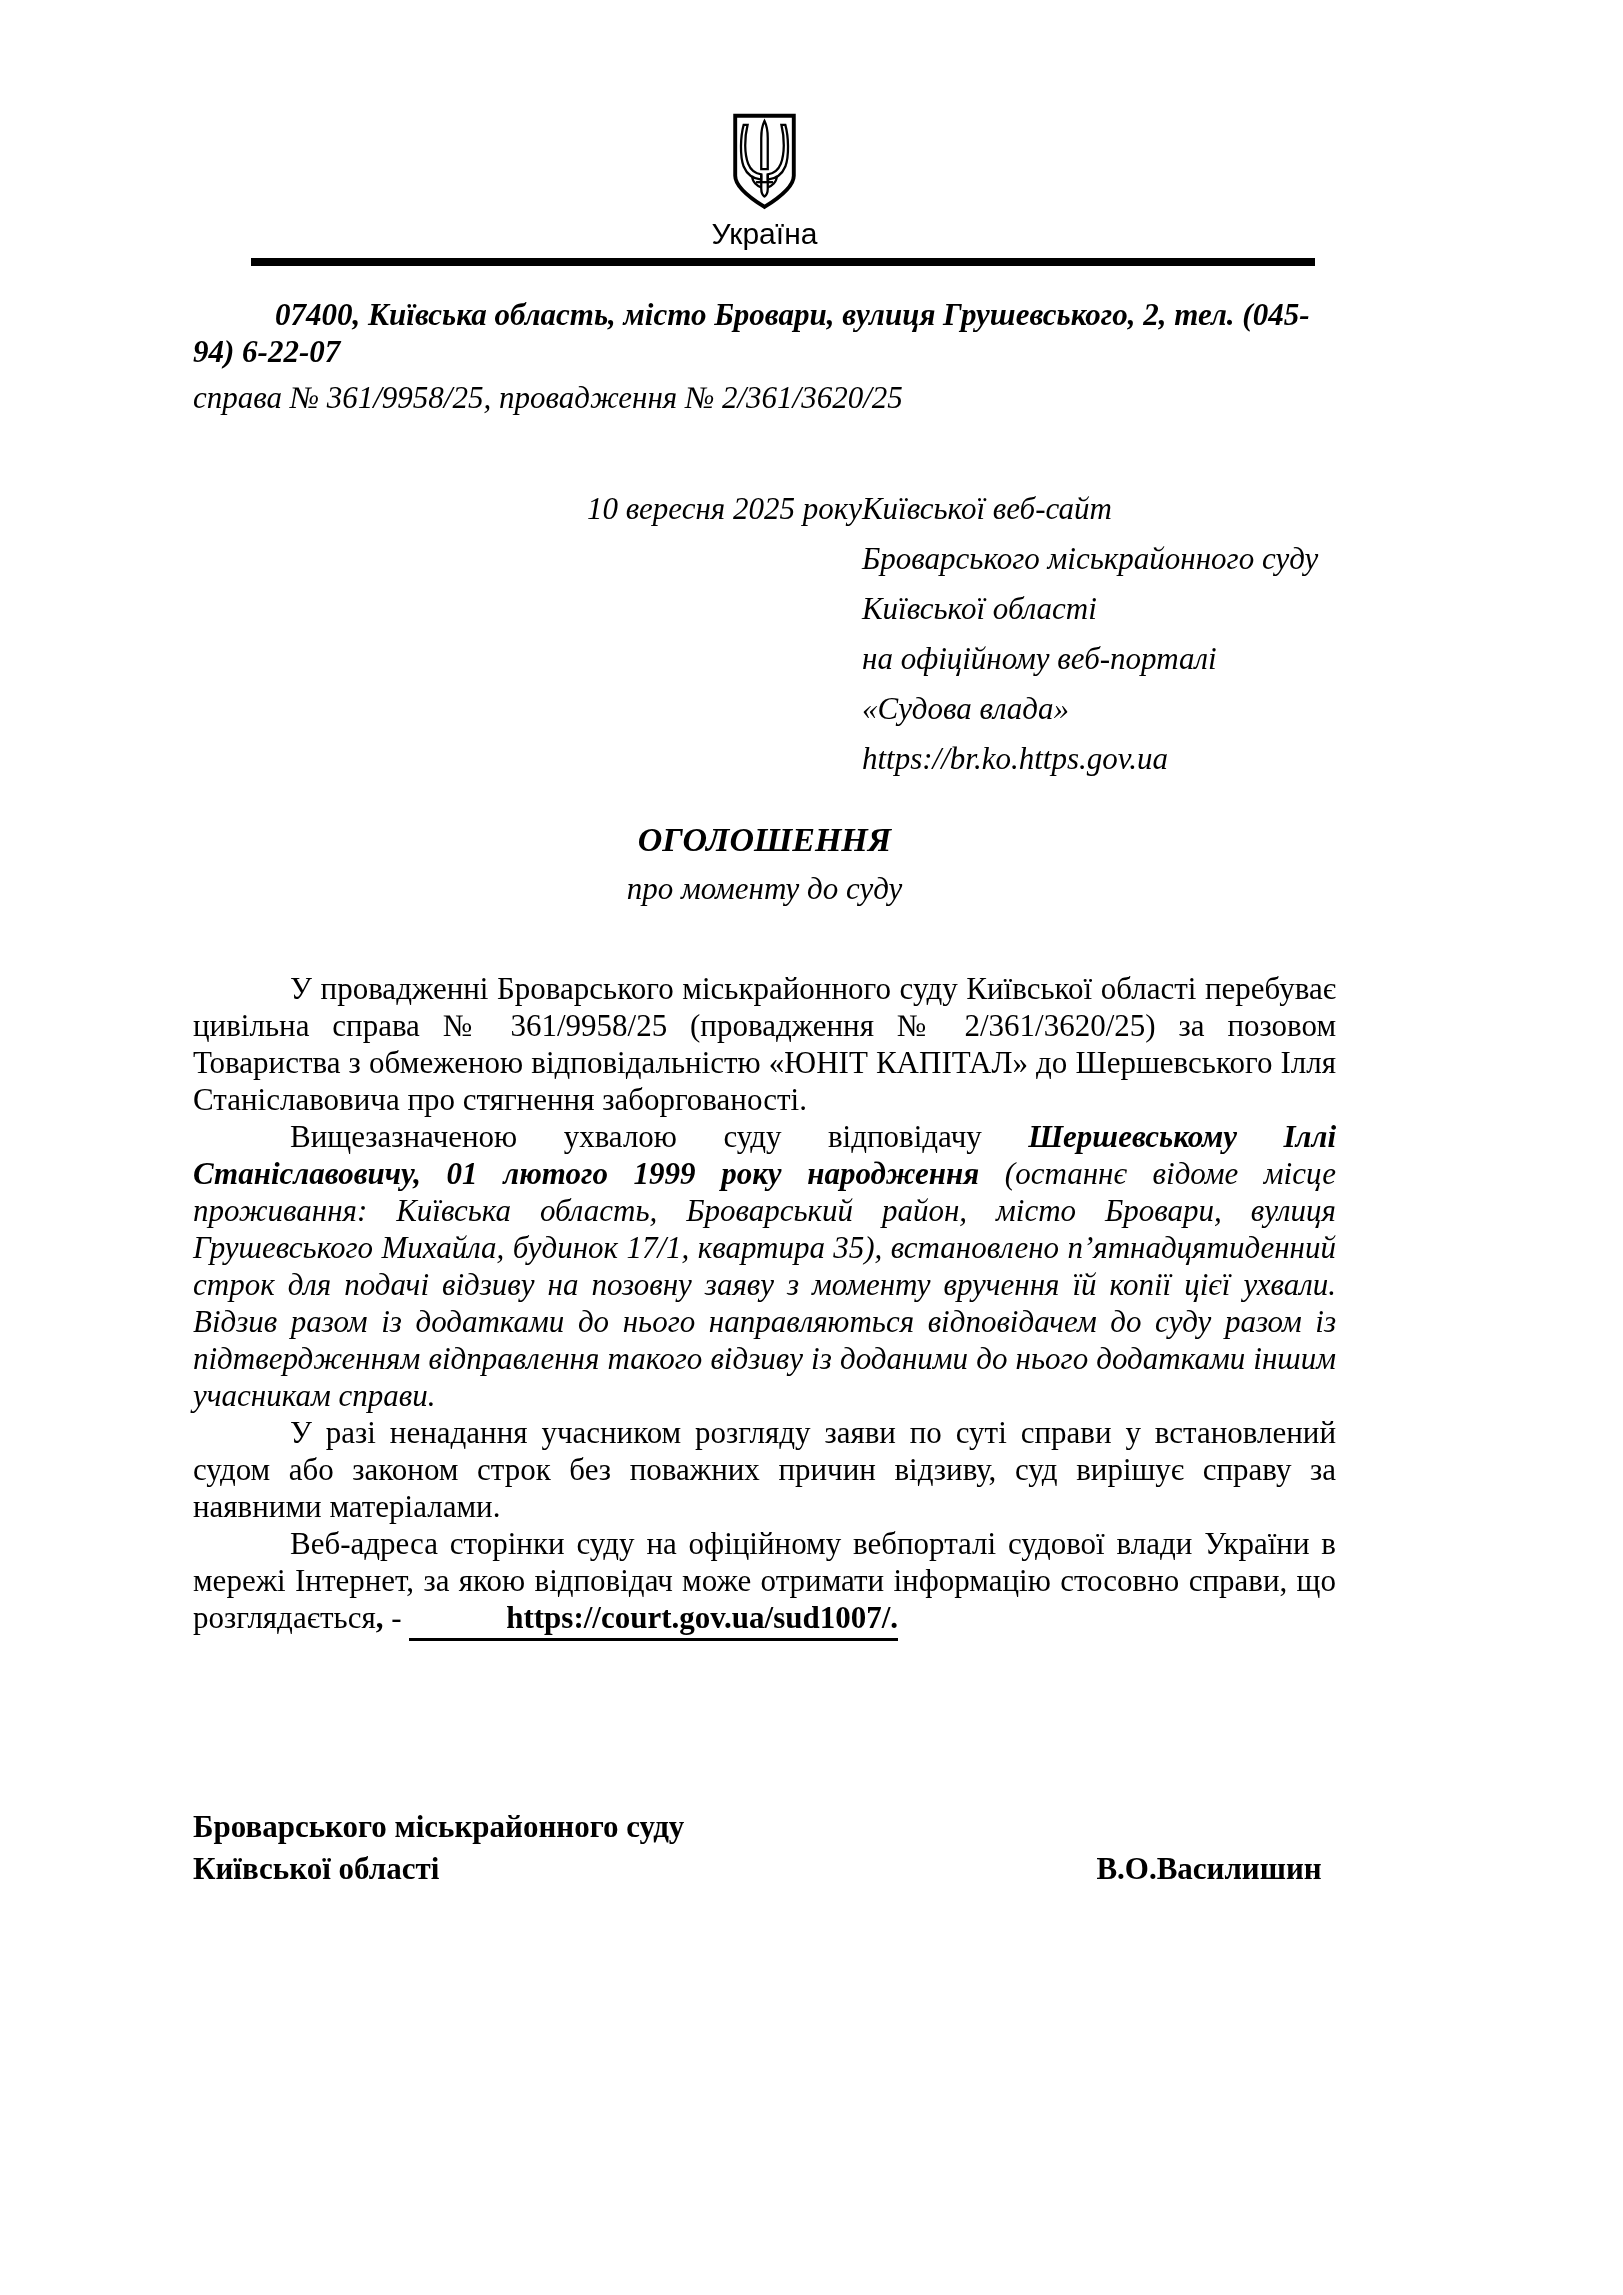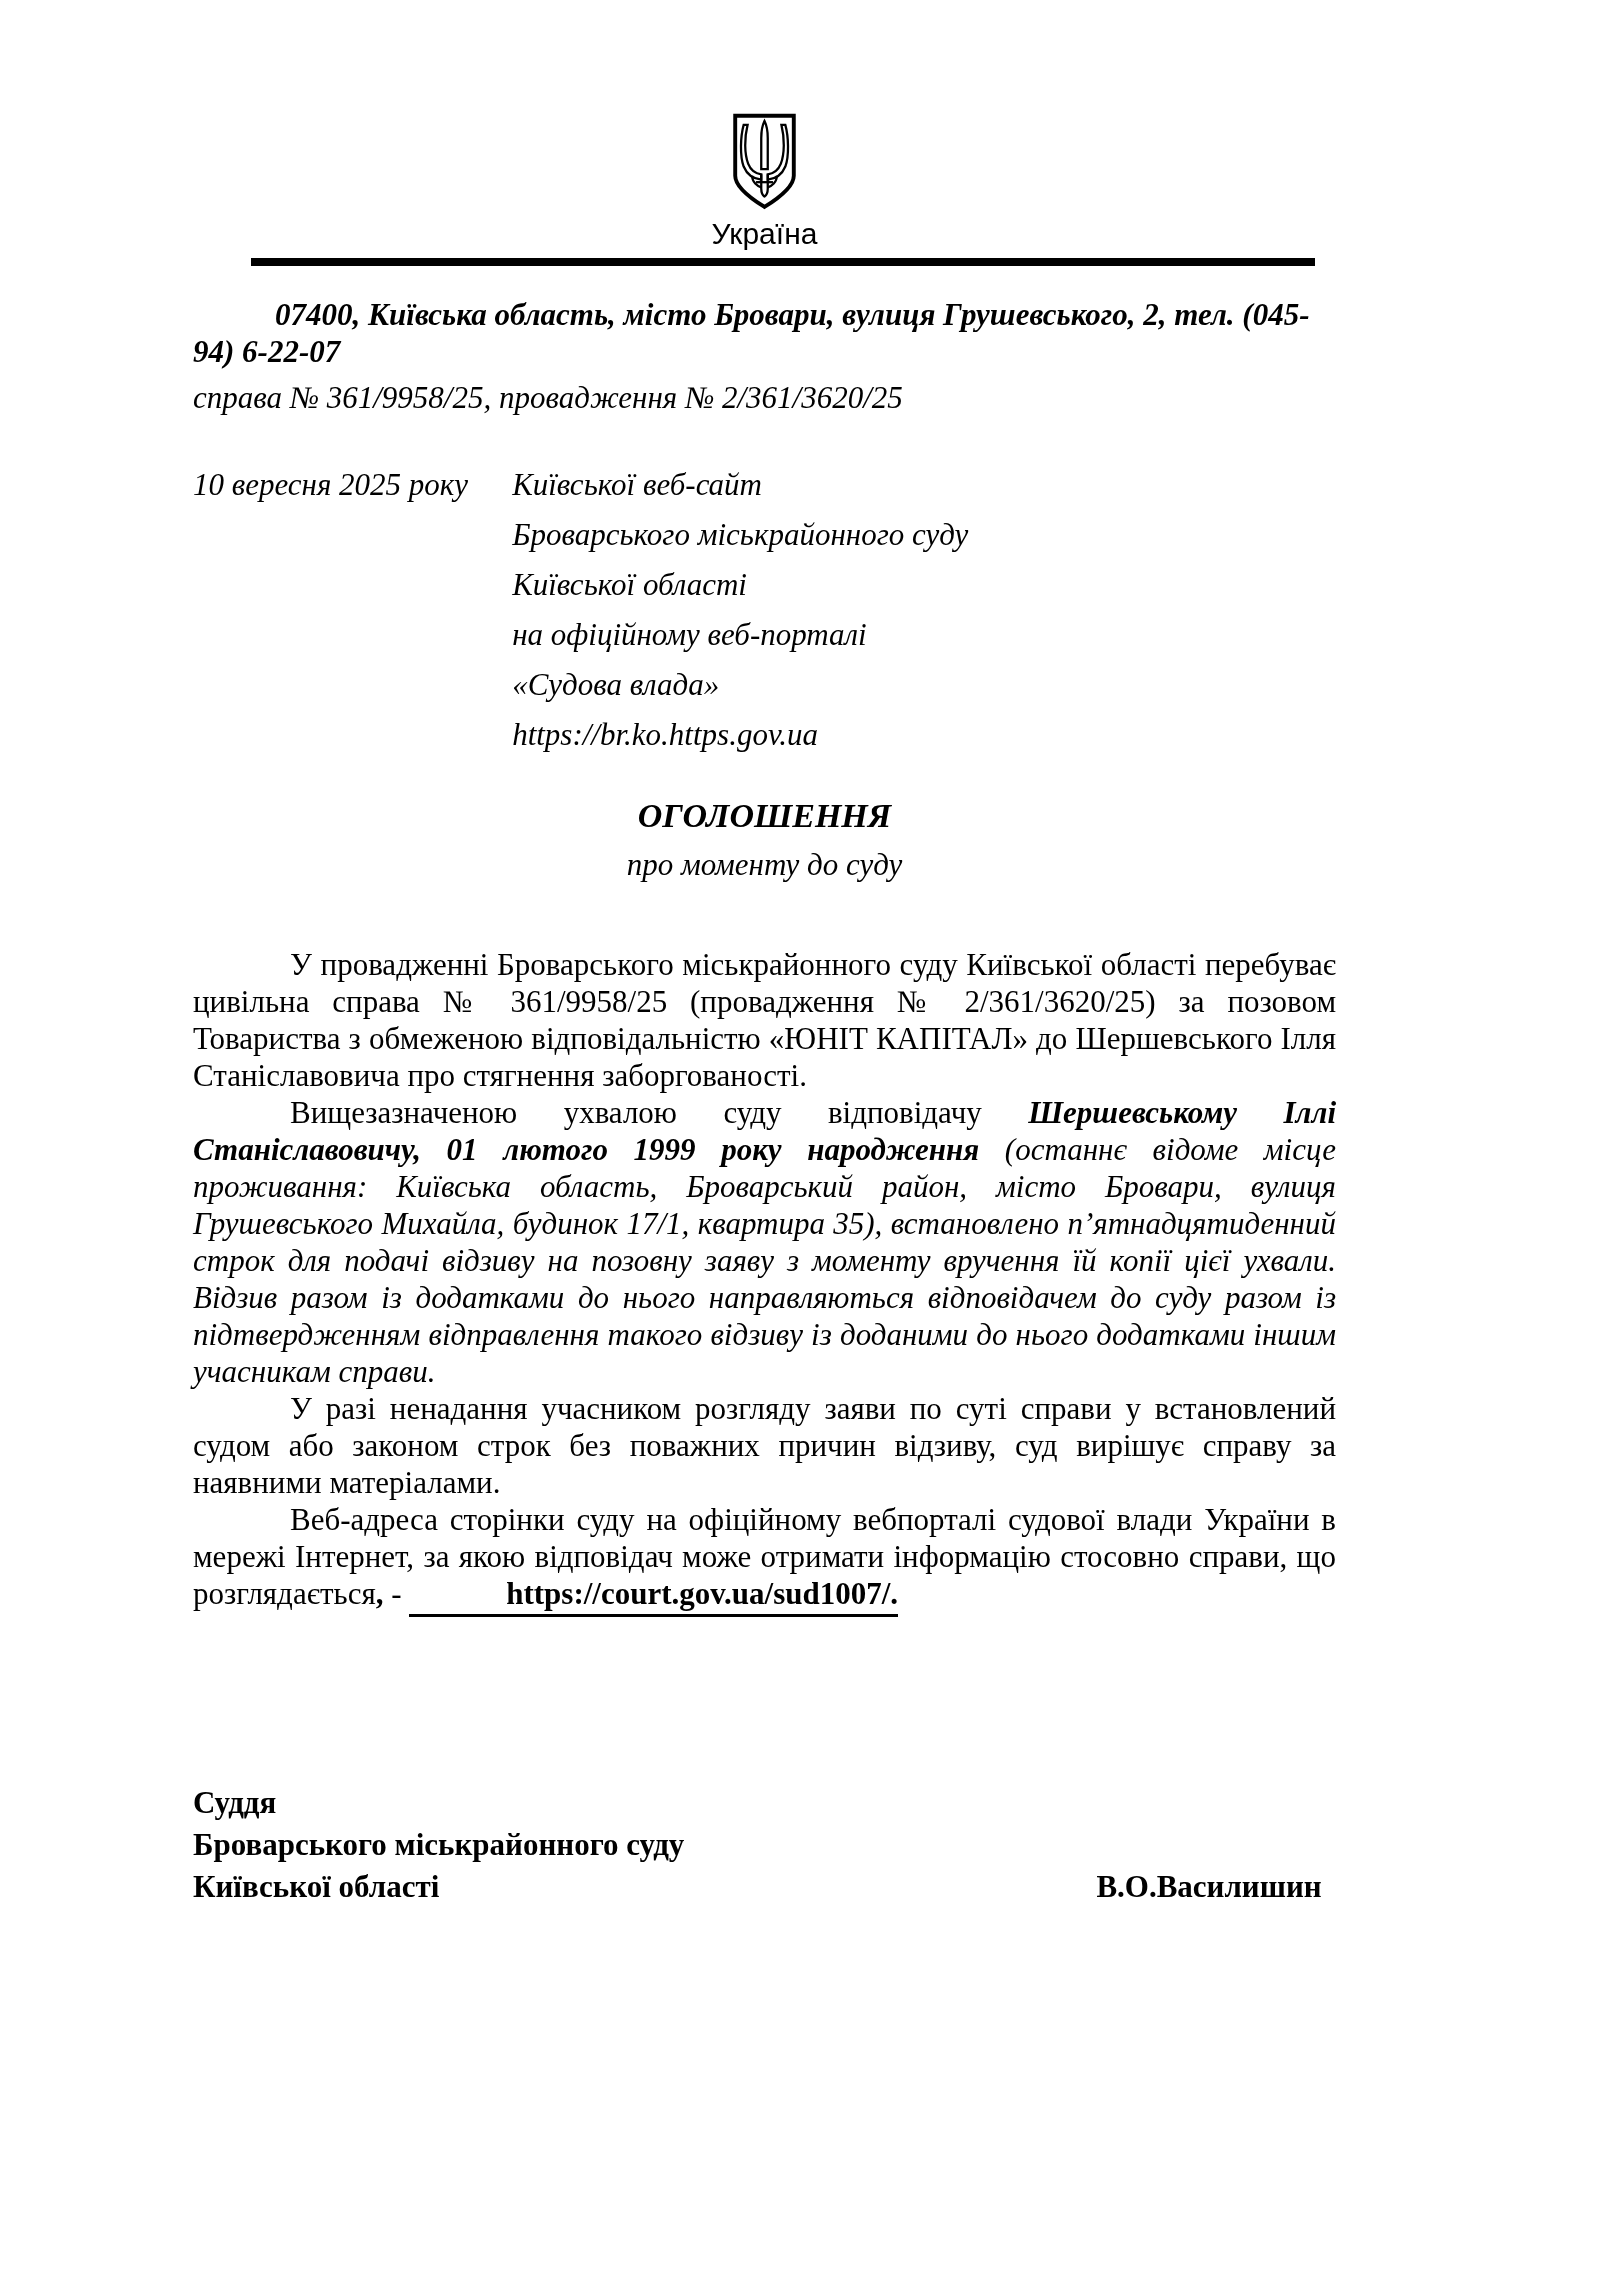--- a/index.html
+++ b/index.html
@@ -49,25 +49,24 @@
     line-height: 37px;
     text-indent: 82px;
   }
   .case-line {
     margin-top: 9px;
     font-style: italic;
     font-size: 31px;
     line-height: 37px;
   }
   .meta-row {
-    margin-top: 44px;
+    margin-top: 68px;
     display: flex;
-    justify-content: flex-start;
+    justify-content: flex-end;
     align-items: flex-start;
-    gap: 44px;
   }
   .date-cell {
     font-style: italic;
     font-size: 31px;
     line-height: 50px;
   }
   .web-cell {
     width: 474px;
     font-style: italic;
     font-size: 31px;
@@ -164,21 +163,20 @@
     <p><span>Вищезазначеною ухвалою суду відповідачу</span>
       <span class="bi">Шершевському Іллі Станіславовичу, 01 лютого 1999 року народження</span>
       <span class="it">(останнє відоме місце проживання: Київська область, Броварський район, місто Бровари, вулиця Грушевського Михайла, будинок 17/1, квартира 35), встановлено п’ятнадцятиденний строк для подачі відзиву на позовну заяву з моменту вручення їй копії цієї ухвали. Відзив разом із додатками до нього направляються відповідачем до суду разом із підтвердженням відправлення такого відзиву із доданими до нього додатками іншим учасникам справи.</span></p>
     <p>У разі ненадання учасником розгляду заяви по суті справи у встановлений судом або законом строк без поважних причин відзиву, суд вирішує справу за наявними матеріалами.</p>
     <p><span>Веб-адреса сторінки суду на офіційному вебпорталі судової влади України в мережі Інтернет, за якою відповідач може отримати інформацію стосовно справи, що розглядається</span><span class="b">,</span>
       <span>-</span>
       <span class="url-link">https://court.gov.ua/sud1007/.</span></p>
   </div>
 
   <div class="signature">
-    <div>Суддя</div>
     <div>Броварського міськрайонного суду</div>
     <div class="sig-row">
       <span>Київської області</span>
       <span class="sig-name">В.О.Василишин</span>
     </div>
   </div>
 
 </div>
 
 

